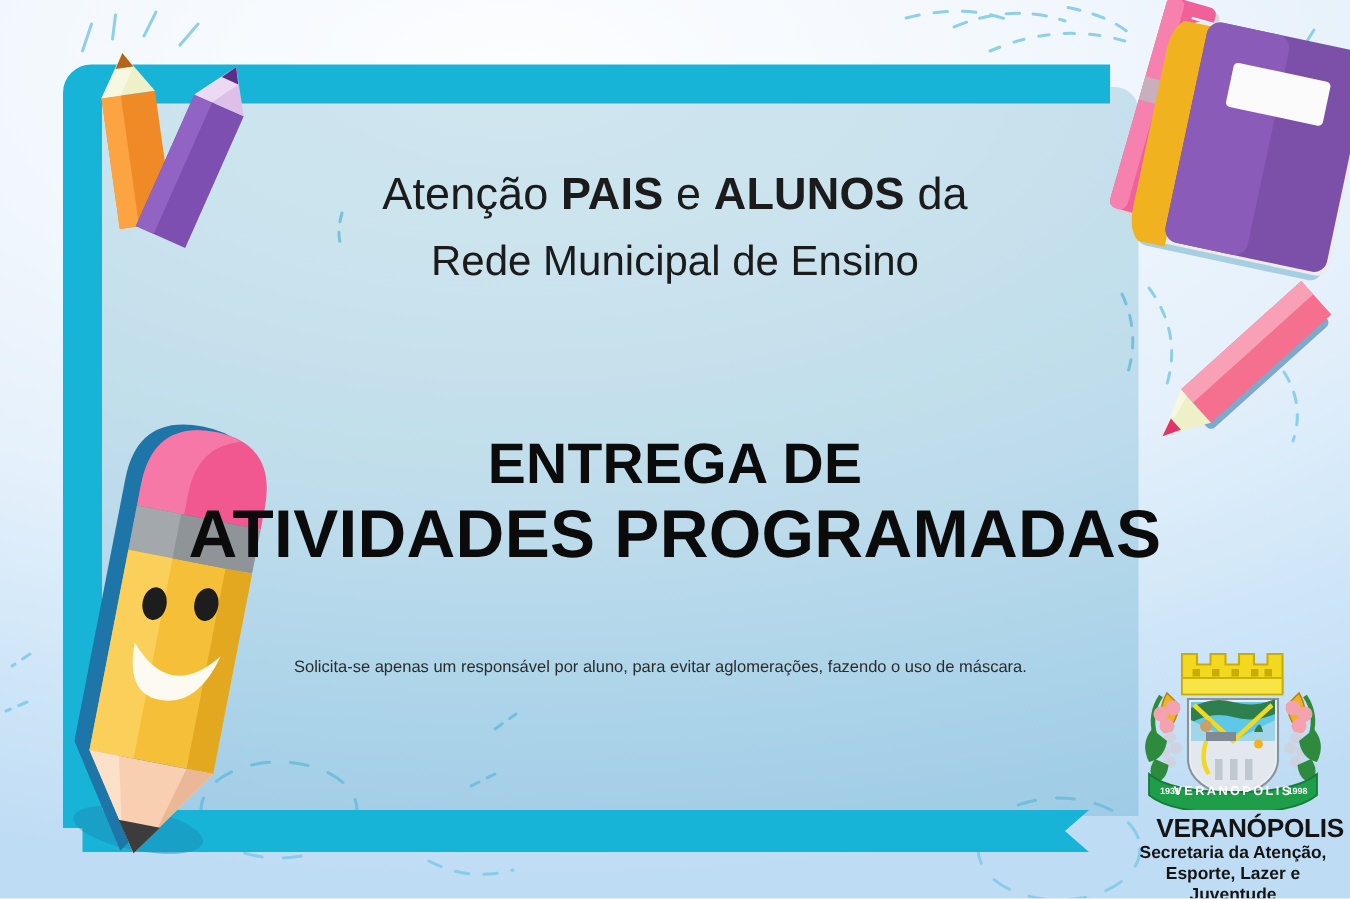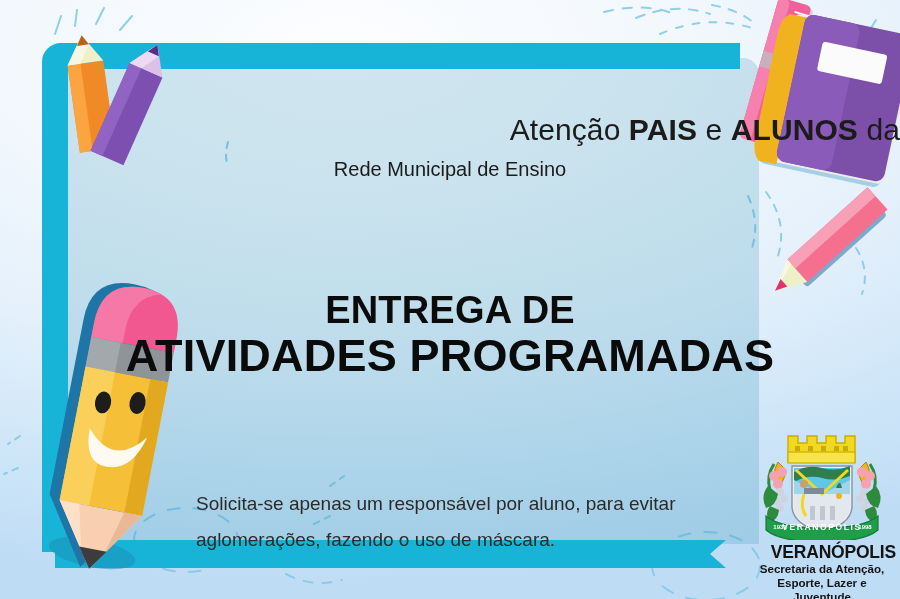--- a/index.html
+++ b/index.html
@@ -11,40 +11,40 @@
   #poster{
     position:relative;width:900px;height:599px;overflow:hidden;
     background:
       radial-gradient(ellipse 120% 90% at 38% 8%, #fcfdff 0%, #f3f8fd 30%, #e4f0fb 58%, #cfe6f8 80%, #bfdcf5 100%);
   }
   .layer{position:absolute;left:0;top:0;width:900px;height:599px;}
   .txt{position:absolute;color:#151515;white-space:nowrap;}
 
   
   #line1{
-    left:0;right:0;top:113px;text-align:right;
+    left:0;right:0;top:113px;text-align:center;
     font-size:30px;letter-spacing:.1px;color:#1b1b1b;
     font-weight:400;
   }
   #line2{
     left:0;right:0;top:158px;text-align:center;
-    font-size:20px;color:#1b1b1b;font-weight:400;
+    font-size:28px;color:#1b1b1b;font-weight:400;
   }
   #line1 b,#line2 b{font-weight:700;}
   #big1{
     left:0;right:0;top:277px;text-align:center;
     font-size:38px;font-weight:700;color:#0b0b0b;letter-spacing:.2px;margin-top:12px;
   }
   #big2{
     left:0;right:0;top:330px;text-align:center;
     font-size:45px;font-weight:700;color:#0b0b0b;letter-spacing:.2px;
   }
   #note{
-    left:196px;top:486px;width:560px;
-    font-size:19px;line-height:36px;color:#2b2b2b;white-space:normal;
+    left:196px;top:435px;width:560px;
+    font-size:11px;line-height:20px;color:#2b2b2b;white-space:normal;
   }
   
   #logoWrap{position:absolute;left:748px;top:428px;width:148px;height:168px;}
   #logoName{
     position:absolute;left:0;top:114px;width:148px;text-align:right;
     font-size:17.5px;font-weight:700;color:#141414;letter-spacing:-.2px;
   }
   #logoSub{
     position:absolute;left:0;top:134px;width:148px;text-align:center;
     font-size:11.6px;font-weight:700;color:#141414;line-height:14px;

